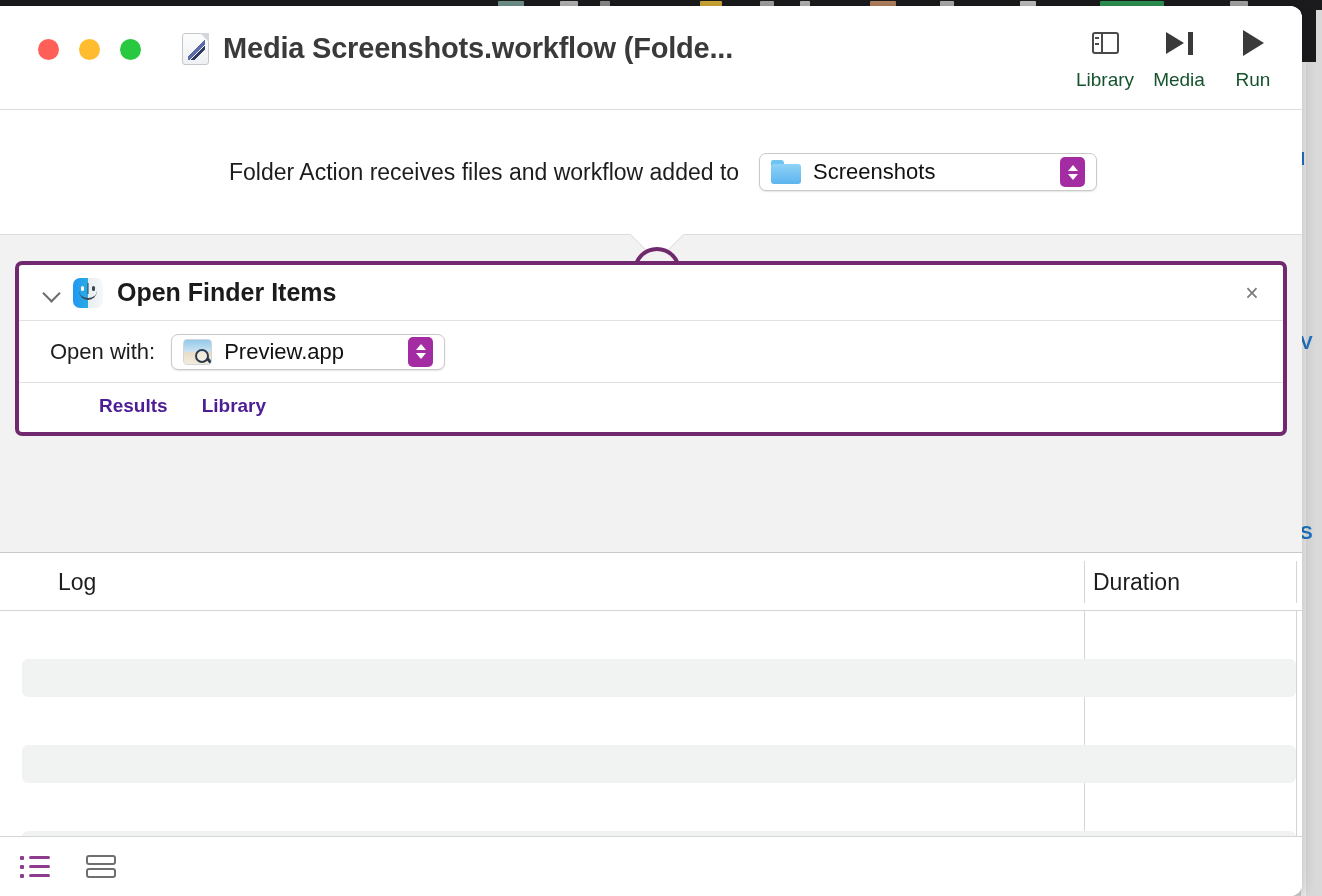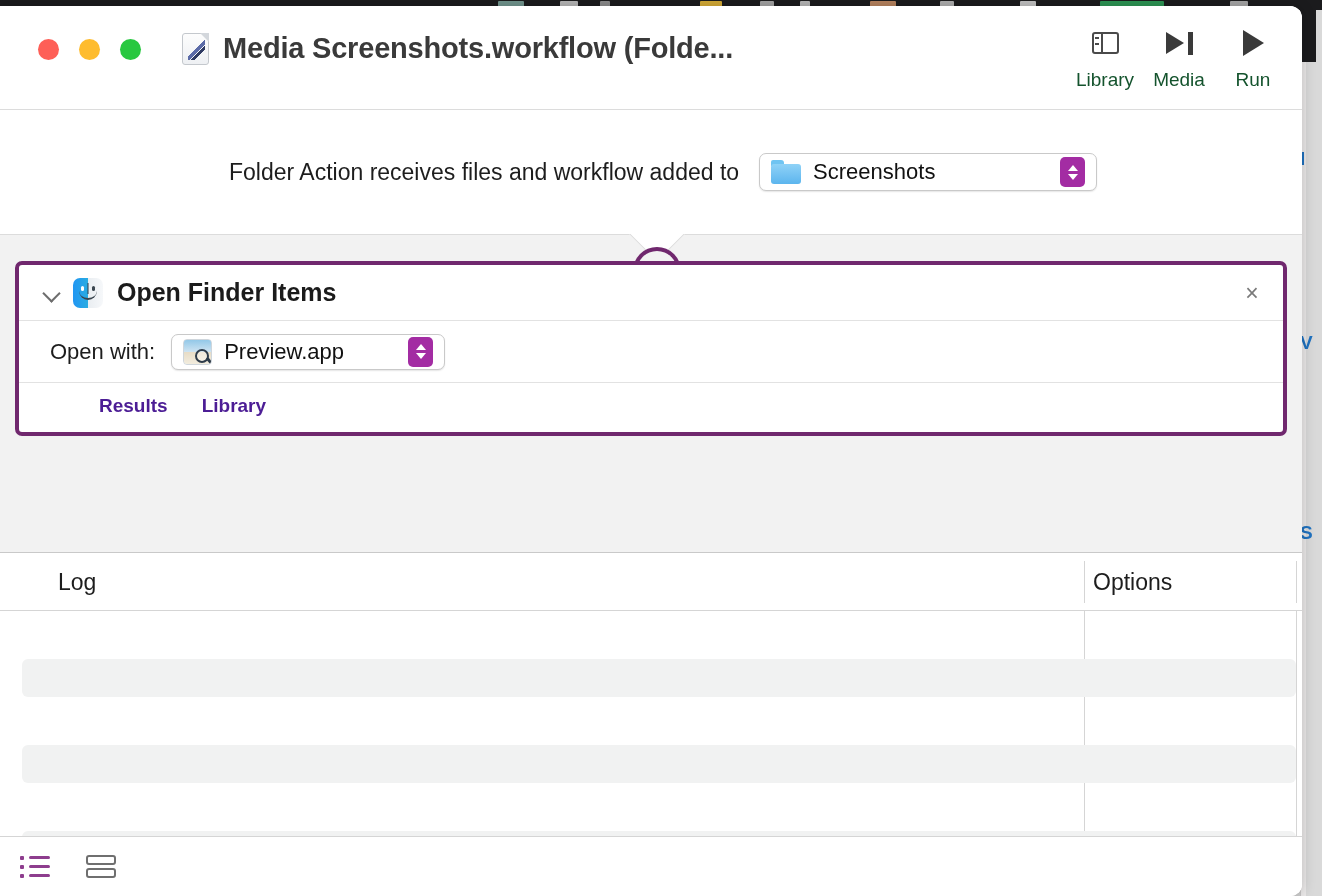--- a/index.html
+++ b/index.html
@@ -434,21 +434,21 @@
           <div class="ac-tab">Results</div>
           <div class="ac-tab">Library</div>
         </div>
       </div>
     </div>
 
     <div class="log-pane">
       <div class="log-head">
         <div class="h-log">Log</div>
         <div class="colsep"></div>
-        <div class="h-dur">Options</div>
+        <div class="h-dur">Duration</div>
         <div class="colsep2"></div>
       </div>
       <div class="log-body">
         <div class="vline"></div>
         <div class="vline2"></div>
         <div class="stripe" style="top:48px;"></div>
         <div class="stripe" style="top:134px;"></div>
         <div class="stripe" style="top:220px;"></div>
       </div>
     </div>

